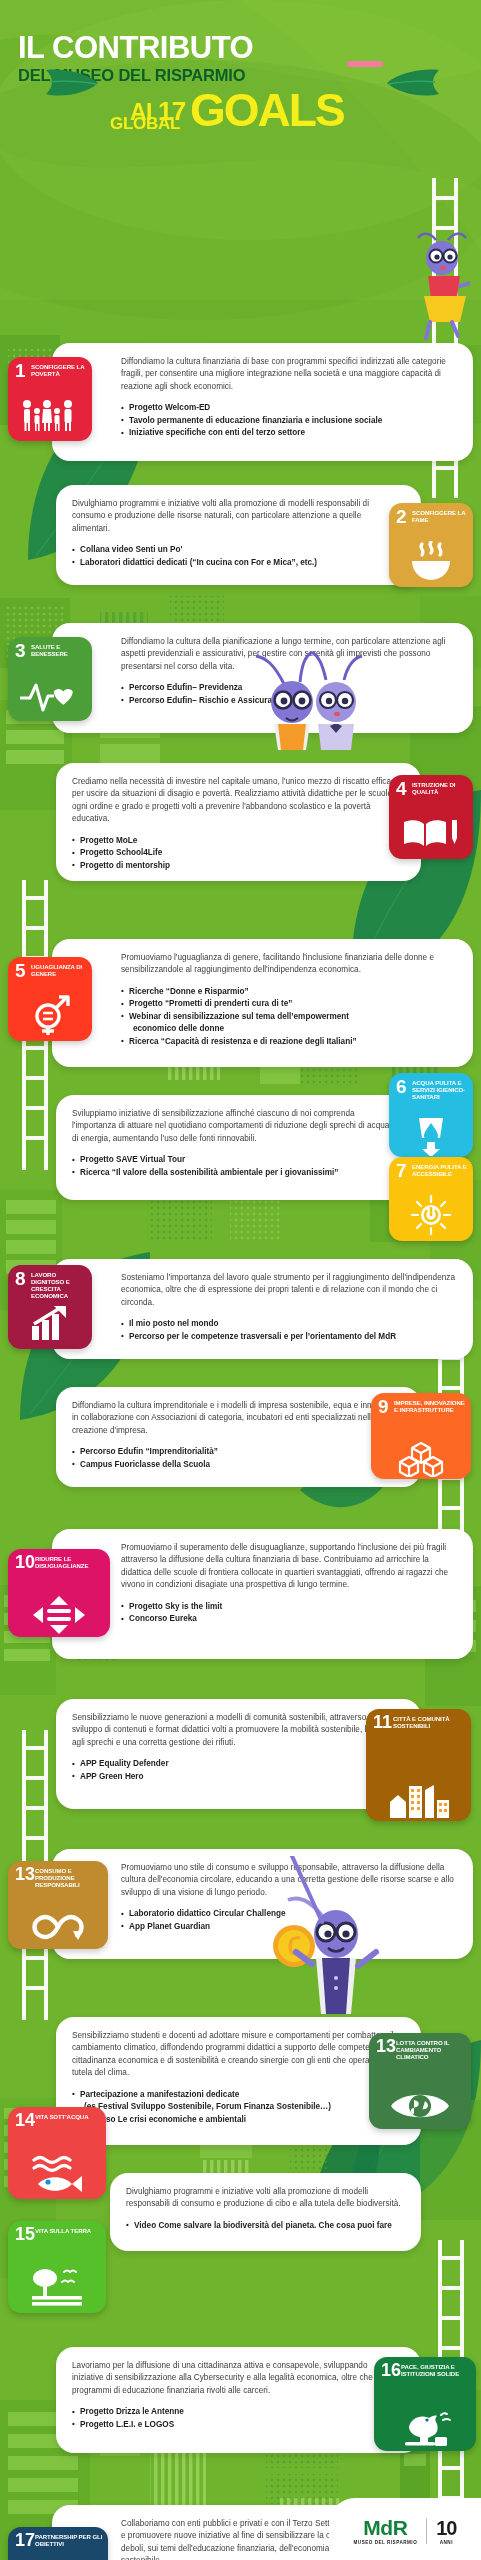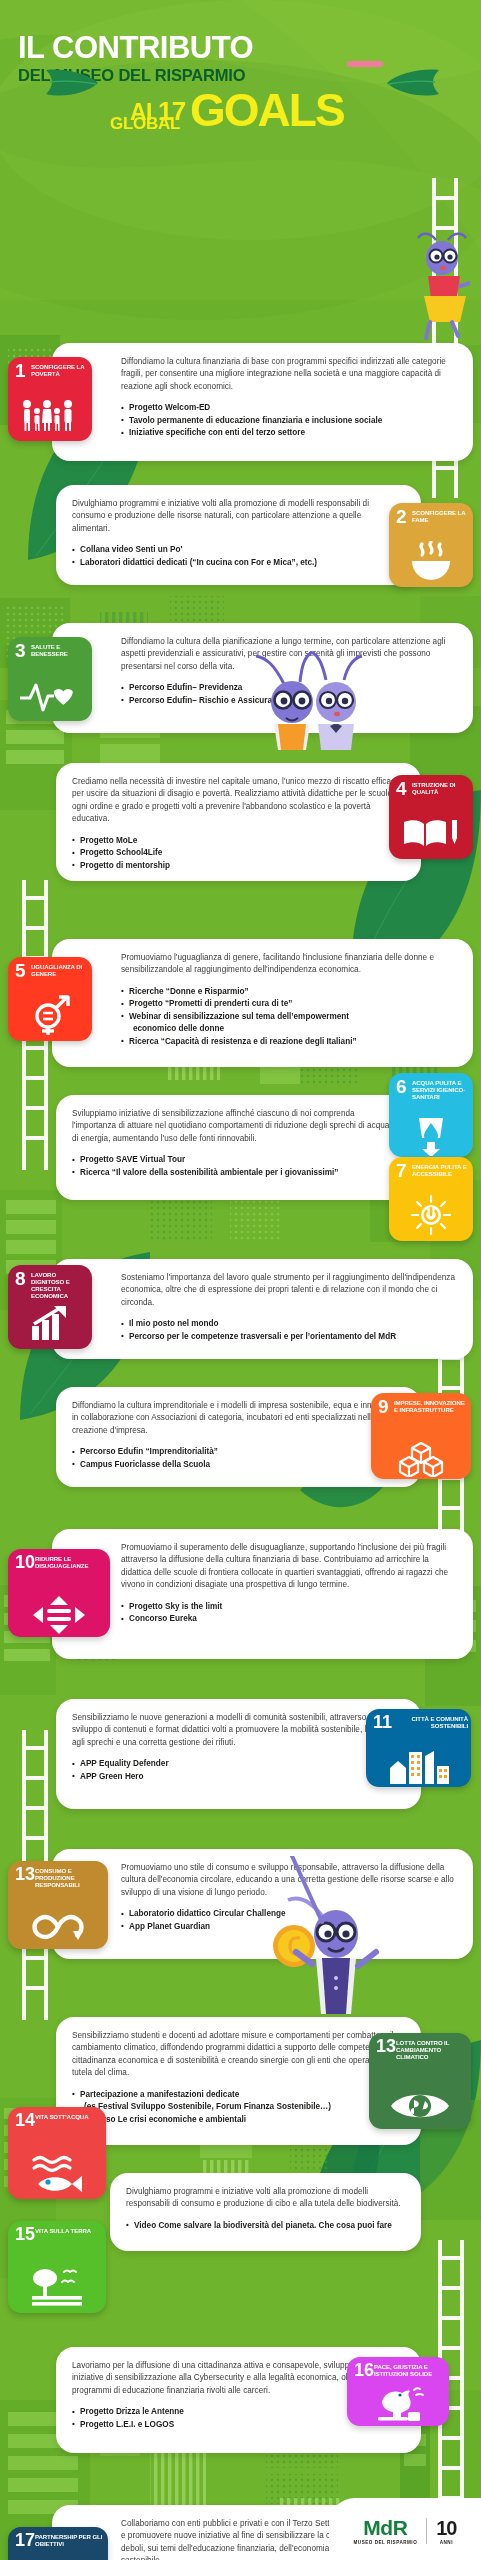--- a/index.html
+++ b/index.html
@@ -761,21 +761,21 @@
   <div class="goal" style="top:1540px; height:120px;">
     <div class="card right-badge" style="top:2px; height:110px;">
       <div class="body">
         <p class="desc">Sensibilizziamo le nuove generazioni a modelli di comunità sostenibili, attraverso lo sviluppo di contenuti e format didattici volti a promuovere la mobilità sostenibile, la lotta agli sprechi e una corretta gestione dei rifiuti.</p>
         <ul>
           <li>APP Equality Defender</li>
           <li>APP Green Hero</li>
         </ul>
       </div>
     </div>
-    <div class="badge" style="left:366px; top:12px; width:105px; height:78px; background:#0369a1;text-align:right;">
+    <div class="badge" style="left:366px; top:12px; width:105px; height:112px; background:#a16207;">
       <div class="bnum w2">11</div>
       <div class="btxt w2">CITTÀ E COMUNITÀ SOSTENIBILI</div>
       <div class="bicon" style="bottom:2px; height:40px;">
         <svg width="62" height="38" viewBox="0 0 62 38">
             <g fill="#fff">
           <path d="M2,38 V22 l8,-7 l8,7 V38 Z"></path>
           <rect x="21" y="6" width="13" height="32"></rect>
           <g fill="#fd9d24">
                 <rect x="23" y="9" width="3" height="3"></rect>
                 <rect x="29" y="9" width="3" height="3"></rect>
@@ -901,21 +901,21 @@
   <div class="goal" style="top:2190px; height:120px;">
     <div class="card right-badge" style="top:0px; height:106px;">
       <div class="body">
         <p class="desc">Lavoriamo per la diffusione di una cittadinanza attiva e consapevole, sviluppando iniziative di sensibilizzazione alla Cybersecurity e alla legalità economica, oltre che programmi di educazione finanziaria rivolti alle carceri.</p>
         <ul>
           <li>Progetto Drizza le Antenne</li>
           <li>Progetto L.E.I. e LOGOS</li>
         </ul>
       </div>
     </div>
-    <div class="badge" style="left:347px; top:10px; width:102px; height:69px; background:#d946ef;">
+    <div class="badge" style="left:374px; top:10px; width:102px; height:94px; background:#15803d;">
       <div class="bnum w2">16</div>
       <div class="btxt w2">PACE, GIUSTIZIA E ISTITUZIONI SOLIDE</div>
       <div class="bicon" style="bottom:2px; height:40px;">
         <svg width="56" height="40" viewBox="0 0 56 40">
             <g fill="#fff">
           <path d="M12,18 c2,-9 12,-13 20,-9 c3,-2 6,-3 8,-2 c-2,2 -2,4 -1,6 c3,5 2,12 -4,14 l-4,2 l0,5 h-8 l0,-6 c-6,-1 -11,-5 -11,-10 Z"></path>
           <circle cx="30" cy="11" r="1.6" fill="#00689d"></circle>
           <g stroke="#fff" stroke-width="2" fill="none" stroke-linecap="round">
                 <path d="M44,6 q3,-3 6,-1"></path>
                 <path d="M46,11 q4,-2 7,0"></path>

